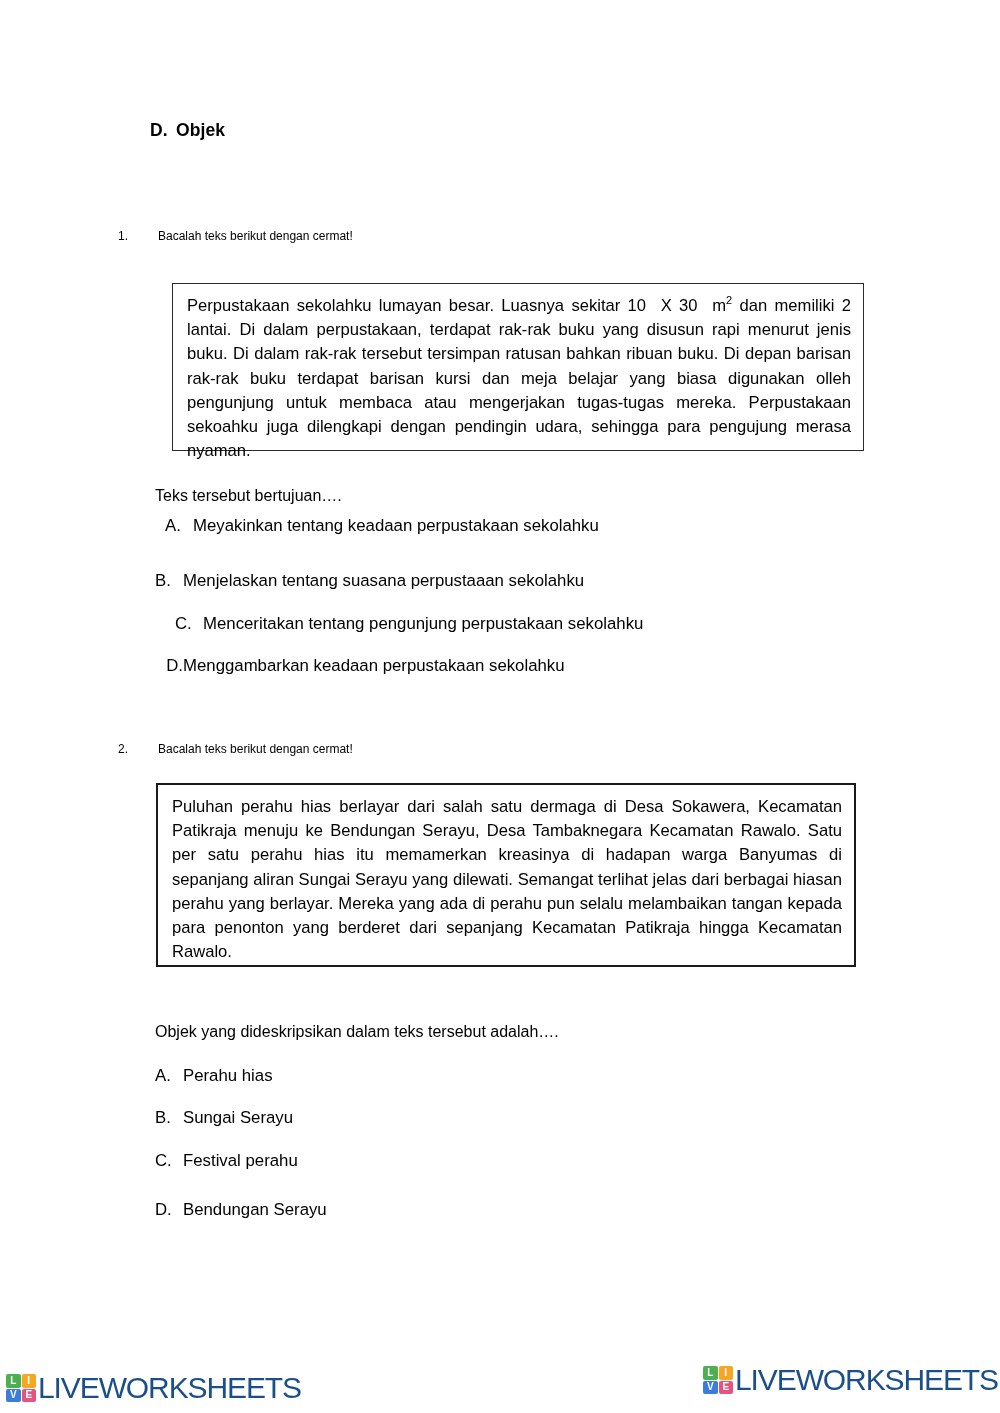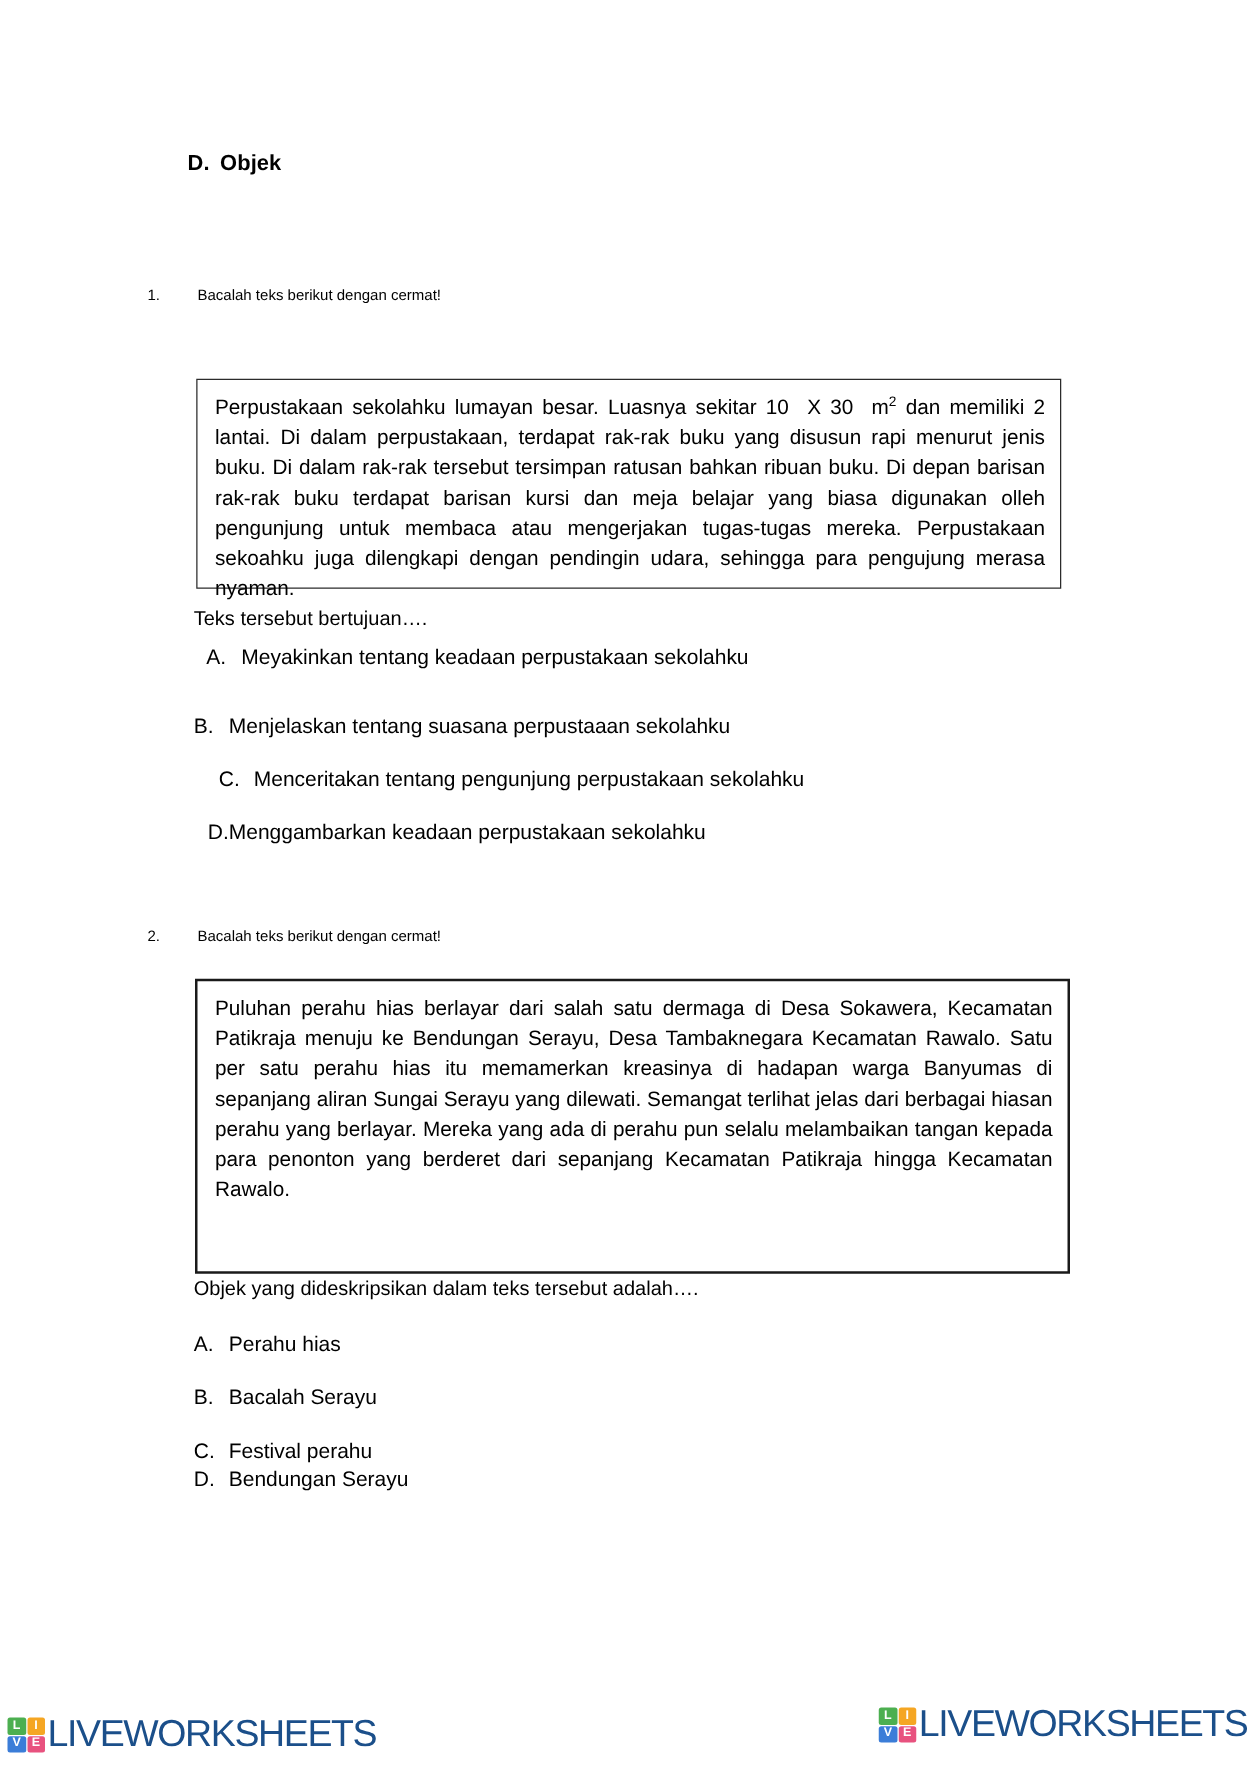--- a/index.html
+++ b/index.html
@@ -160,21 +160,21 @@
     <span class="marker">D.</span><span>Objek</span>
   </div>
 
 
   <div class="question">
 
     <div class="q-prompt" style="top:229px;">
       <span class="q-num">1.</span><span>Bacalah teks berikut dengan cermat!</span>
     </div>
 
-    <div class="passage-box" style="left:157px; top:283px; width:692px; height:168px;margin-top:20px;">
+    <div class="passage-box" style="left:172px; top:283px; width:692px; height:168px;">
       <p class="passage-text">
         Perpustakaan sekolahku lumayan besar. Luasnya sekitar 10&nbsp;&nbsp;X 30&nbsp;&nbsp;m<sup>2</sup> dan memiliki 2 lantai. Di dalam perpustakaan, terdapat rak-rak buku yang disusun rapi menurut jenis buku. Di dalam rak-rak tersebut tersimpan ratusan bahkan ribuan buku. Di depan barisan rak-rak buku terdapat barisan kursi dan meja belajar yang biasa digunakan olleh pengunjung untuk membaca atau mengerjakan tugas-tugas mereka. Perpustakaan sekoahku juga dilengkapi dengan pendingin udara, sehingga para pengujung merasa nyaman.
       </p>
     </div>
 
     <div class="q-stem" style="top:487px;">Teks tersebut bertujuan….</div>
 
     <div class="option" style="top:516px;margin-left:10px;">
       <span class="opt-letter">A.</span><span>Meyakinkan tentang keadaan perpustakaan sekolahku</span>
     </div>
@@ -188,36 +188,36 @@
       <span class="opt-letter">D.</span><span>Menggambarkan keadaan perpustakaan sekolahku</span>
     </div>
   </div>
 
   <div class="question">
 
     <div class="q-prompt" style="top:742px;">
       <span class="q-num">2.</span><span>Bacalah teks berikut dengan cermat!</span>
     </div>
 
-    <div class="passage-box thick" style="left:156px; top:783px; width:700px; height:236px;">
+    <div class="passage-box thick" style="left:156px; top:783px; width:700px; height:184px;">
       <p class="passage-text">Puluhan perahu hias berlayar dari salah satu dermaga di Desa Sokawera, Kecamatan Patikraja menuju ke Bendungan Serayu, Desa Tambaknegara Kecamatan Rawalo.  Satu per satu perahu hias itu memamerkan kreasinya di hadapan warga Banyumas di sepanjang aliran Sungai Serayu yang dilewati. Semangat terlihat jelas dari berbagai hiasan perahu yang berlayar. Mereka yang ada di perahu pun selalu melambaikan tangan kepada para penonton yang berderet dari sepanjang Kecamatan Patikraja hingga Kecamatan Rawalo.</p>
     </div>
 
     <div class="q-stem" style="top:1023px;">Objek yang dideskripsikan dalam teks tersebut adalah….</div>
 
     <div class="option" style="top:1066px;">
       <span class="opt-letter">A.</span><span>Perahu hias</span>
     </div>
     <div class="option" style="top:1108px;">
-      <span class="opt-letter">B.</span><span>Bacalah Serayu</span>
+      <span class="opt-letter">B.</span><span>Sungai Serayu</span>
     </div>
     <div class="option" style="top:1151px;">
       <span class="opt-letter">C.</span><span>Festival perahu</span>
     </div>
-    <div class="option" style="top:1174px;">
+    <div class="option" style="top:1200px;">
       <span class="opt-letter">D.</span><span>Bendungan Serayu</span>
     </div>
   </div>
 
   <div class="footer-logo footer-left">
     <span class="logo-mark">
       <span class="logo-tile" style="background: rgb(76, 175, 80);">L</span>
       <span class="logo-tile" style="background: rgb(245, 166, 35);">I</span>
       <span class="logo-tile" style="background: rgb(59, 125, 216);">V</span>
       <span class="logo-tile" style="background: rgb(232, 82, 127);">E</span>

